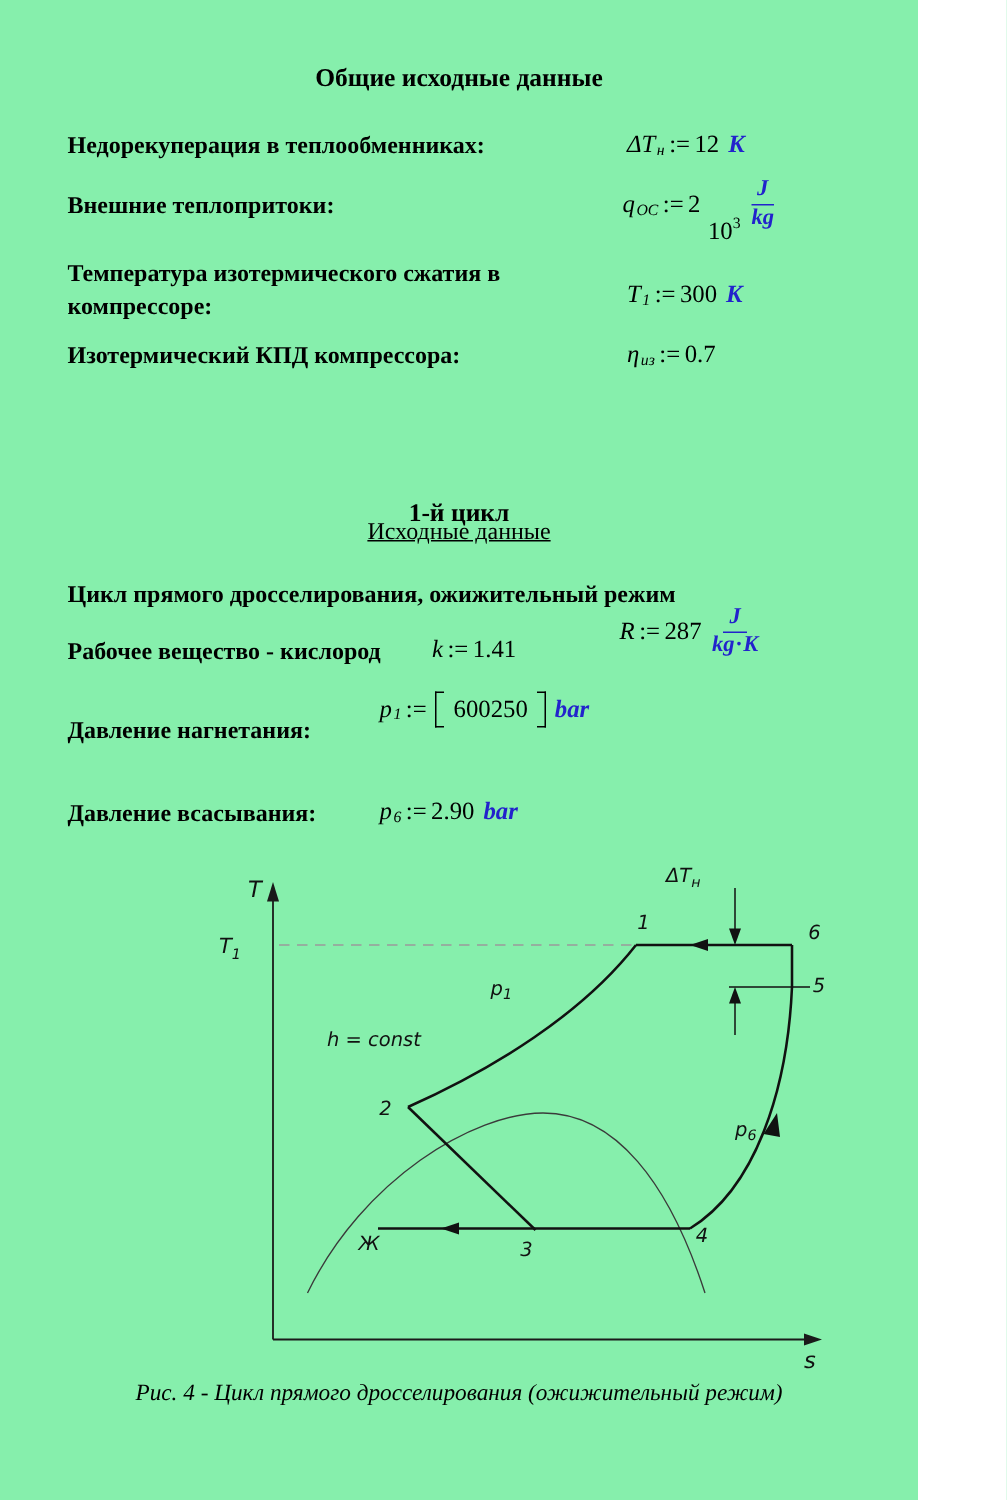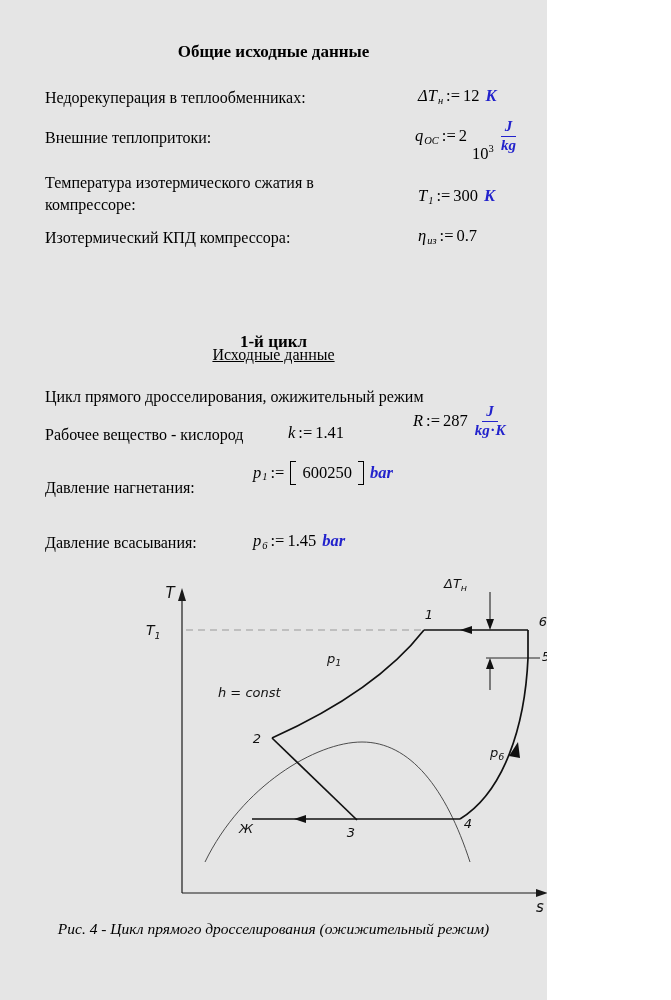--- a/index.html
+++ b/index.html
@@ -1,23 +1,23 @@
 <!DOCTYPE html>
 <html><head>
 <meta charset="utf-8">
 <style>
   * { box-sizing: border-box; }
   html,body { margin:0; padding:0; background:#fff; }
   .page {
-    position:relative; width:547px; height:1000px; background:#e5e5e5;
+    position:relative; width:612px; height:1000px; background:#86efac;
     font-family:"Liberation Serif", serif; color:#000; overflow:hidden;
   }
   .abs { position:absolute; }
   .title { left:0; right:0; text-align:center; font-weight:700; font-size:17px; }
-  .lbl { font-size:16px; line-height:1.35; }
+  .lbl { font-size:16px; line-height:1.35;font-weight:bold; }
   .underline { text-decoration:underline; font-weight:400; }
   .formula { font-size:16.5px; display:flex; align-items:center; white-space:nowrap; }
   .mvar  { font-style:italic; }
   .msub  { font-size:10.5px; font-style:italic; position:relative; top:4px; margin-left:1px; }
   .massign { margin:0 3px; }
   .mval  {}
   .munit { color:#2222cc; font-style:italic; font-weight:700; margin-left:6px; }
   .msup  { font-size:10.5px; position:relative; top:-7px; }
   .pow   { margin-left:5px;margin-top:36px; }
   .frac  { display:flex; flex-direction:column; align-items:center; margin-left:7px; line-height:1.05; font-size:15px; }
@@ -115,21 +115,21 @@
       <span class="vbr"></span>
     </span>
     <span class="munit">bar</span>
   </div>
 
   <div class="abs lbl" style="left:45px; top:532px;">Давление всасывания:</div>
   <div class="abs formula" style="left:253px; top:531px;">
     <span class="mvar">p</span>
       <span class="msub">6</span>
       <span class="massign">:=</span>
-      <span class="mval">1.45</span>
+      <span class="mval">2.90</span>
       <span class="munit">bar</span>
   </div>
 
   <svg class="abs" style="left:0; top:560px;" width="671" height="360" viewBox="0 0 671 360">
 
     <path d="M182,333 L182,36" stroke="#1a1a1a" stroke-width="1.2" fill="none"></path>
     <polygon points="182,28 178,41 186,41" fill="#1a1a1a"></polygon>
     <path d="M182,333 L540,333" stroke="#1a1a1a" stroke-width="1.2" fill="none"></path>
     <polygon points="548,333 536,329 536,337" fill="#1a1a1a"></polygon>
 

